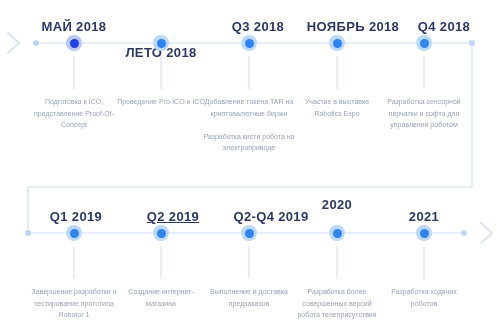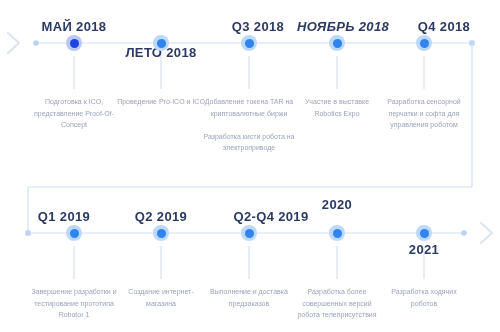--- a/index.html
+++ b/index.html
@@ -140,48 +140,48 @@
       <div class="period" style="left: 258px; top: 19px;">Q3 2018</div>
       <div class="stem" style="left: 249px; top: 56px; height: 33px;"></div>
       <div class="node" style="left: 249px; top: 43px;">
         <span class="halo"></span>
         <span class="core"></span>
       </div>
       <div class="desc" style="left: 249px; top: 96px;">
         <p>Добавление токена TAR на криптовалютные биржи</p>
         <p>Разработка кисти робота на электроприводе</p>
       </div>
-      <div class="period" style="left: 343px; top: 19px; font-style: italic;">НОЯБРЬ 2018</div>
+      <div class="period" style="left: 353px; top: 19px;">НОЯБРЬ 2018</div>
       <div class="stem" style="left: 337px; top: 56px; height: 33px;"></div>
       <div class="node" style="left: 337px; top: 43px;">
         <span class="halo"></span>
         <span class="core"></span>
       </div>
       <div class="desc" style="left: 337px; top: 96px;">
         <p>Участие в выставке Robotics Expo</p>
       </div>
       <div class="period" style="left: 444px; top: 19px;">Q4 2018</div>
       <div class="stem" style="left: 424px; top: 56px; height: 33px;"></div>
       <div class="node" style="left: 424px; top: 43px;">
         <span class="halo"></span>
         <span class="core"></span>
       </div>
       <div class="desc" style="left: 424px; top: 96px;">
         <p>Разработка сенсорной перчатки и софта для управления роботом</p>
       </div>
-      <div class="period" style="left: 64px; top: 209px;">Q1 2019</div>
+      <div class="period" style="left: 76px; top: 209px;">Q1 2019</div>
       <div class="stem" style="left: 74px; top: 246px; height: 33px;"></div>
       <div class="node" style="left: 74px; top: 233px;">
         <span class="halo"></span>
         <span class="core"></span>
       </div>
       <div class="desc" style="left: 74px; top: 286px;">
         <p>Завершение разработки и тестирование прототипа Robotor 1</p>
       </div>
-      <div class="period" style="left: 161px; top: 209px;">Q2 2019</div>
+      <div class="period" style="left: 173px; top: 209px; text-decoration: underline;">Q2 2019</div>
       <div class="stem" style="left: 161px; top: 246px; height: 33px;"></div>
       <div class="node" style="left: 161px; top: 233px;">
         <span class="halo"></span>
         <span class="core"></span>
       </div>
       <div class="desc" style="left: 161px; top: 286px;">
         <p>Создание интернет-магазина</p>
       </div>
       <div class="period" style="left: 249px; top: 209px; padding-left: 44px;">Q2-Q4 2019</div>
       <div class="stem" style="left: 249px; top: 246px; height: 33px;"></div>
@@ -194,21 +194,21 @@
       </div>
       <div class="period" style="left: 337px; top: 197px;">2020</div>
       <div class="stem" style="left: 337px; top: 246px; height: 33px;"></div>
       <div class="node" style="left: 337px; top: 233px;">
         <span class="halo"></span>
         <span class="core"></span>
       </div>
       <div class="desc" style="left: 337px; top: 286px;">
         <p>Разработка более совершенных версий робота телеприсутствия</p>
       </div>
-      <div class="period" style="left: 424px; top: 209px; margin-top: 33px;">2021</div>
+      <div class="period" style="left: 424px; top: 209px;">2021</div>
       <div class="stem" style="left: 424px; top: 246px; height: 33px;"></div>
       <div class="node" style="left: 424px; top: 233px;">
         <span class="halo"></span>
         <span class="core"></span>
       </div>
       <div class="desc" style="left: 424px; top: 286px;">
         <p>Разработка ходячих роботов</p>
       </div>
     </div>
 

